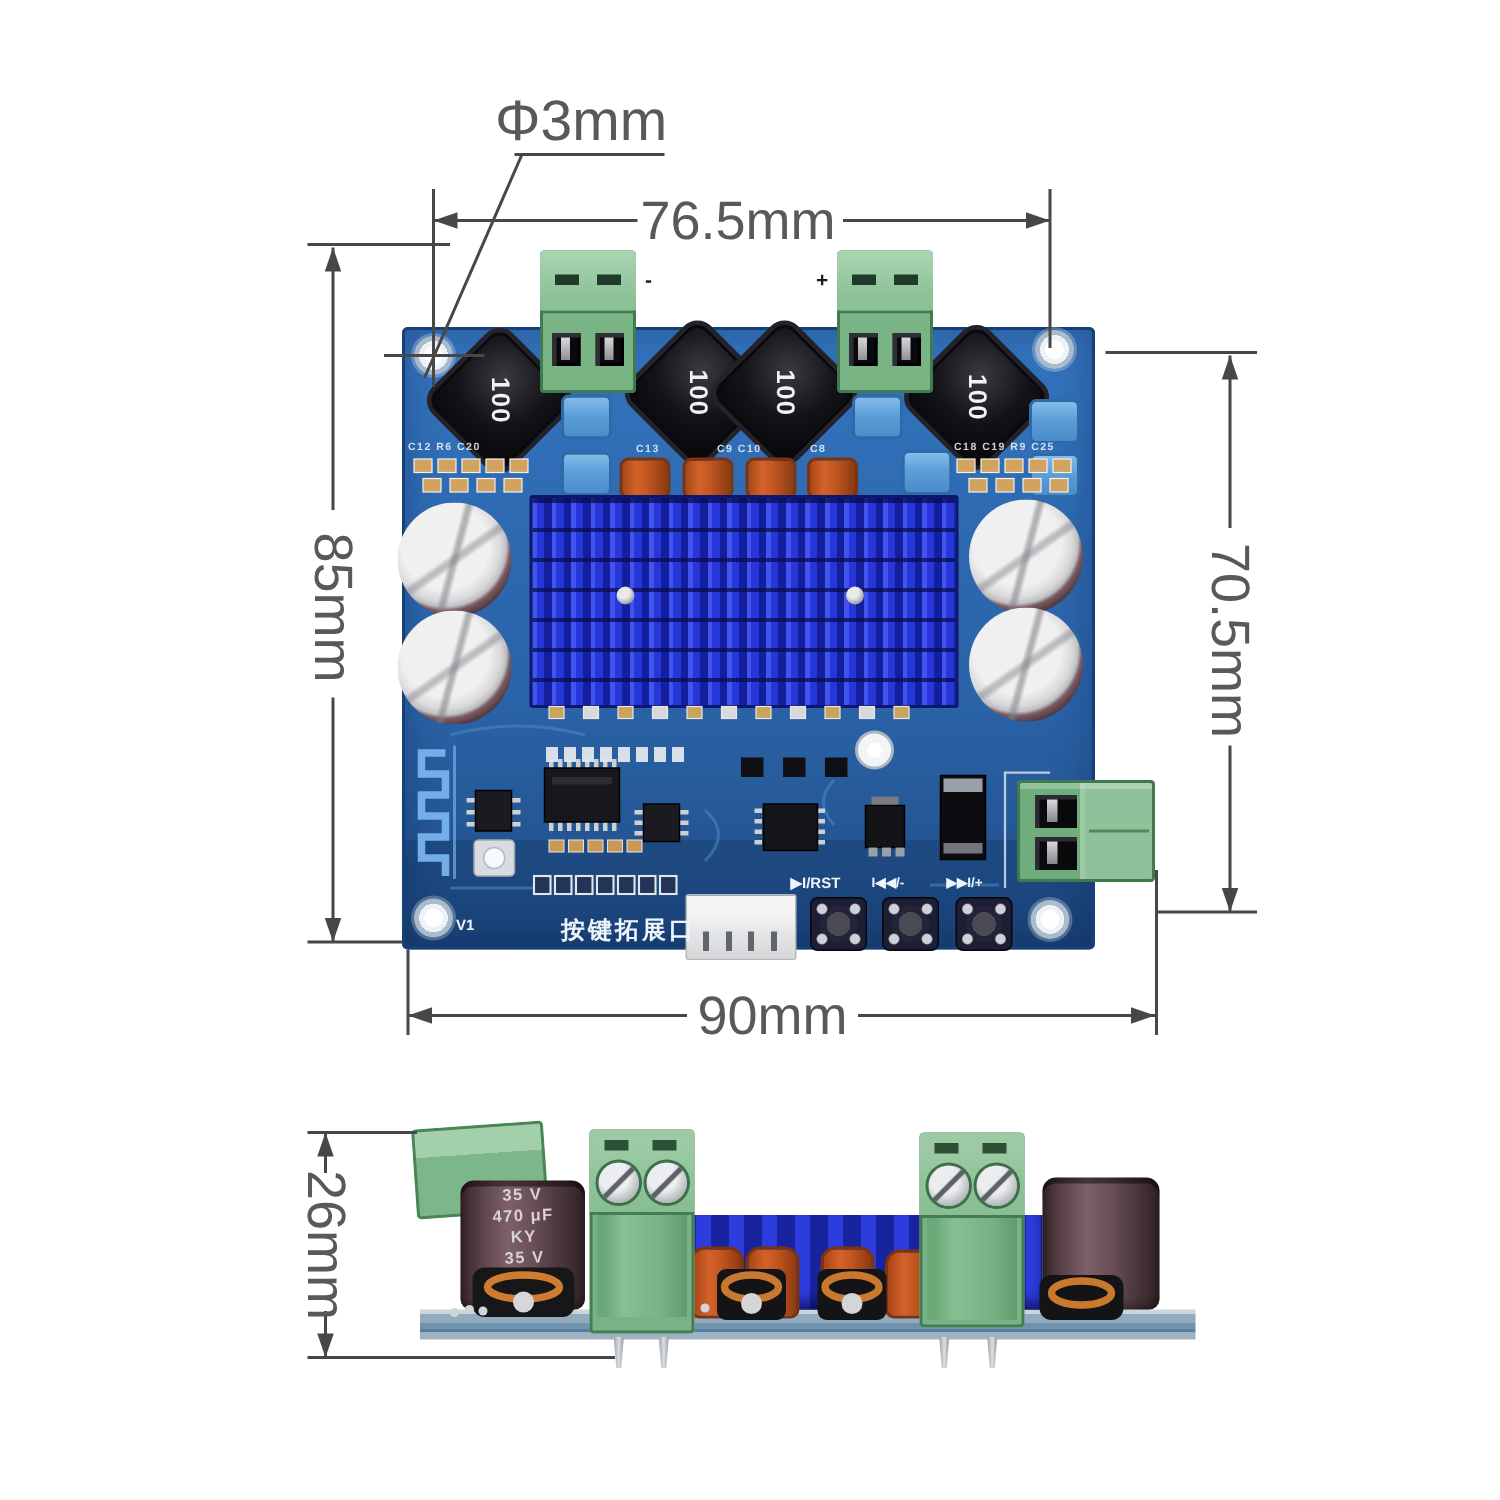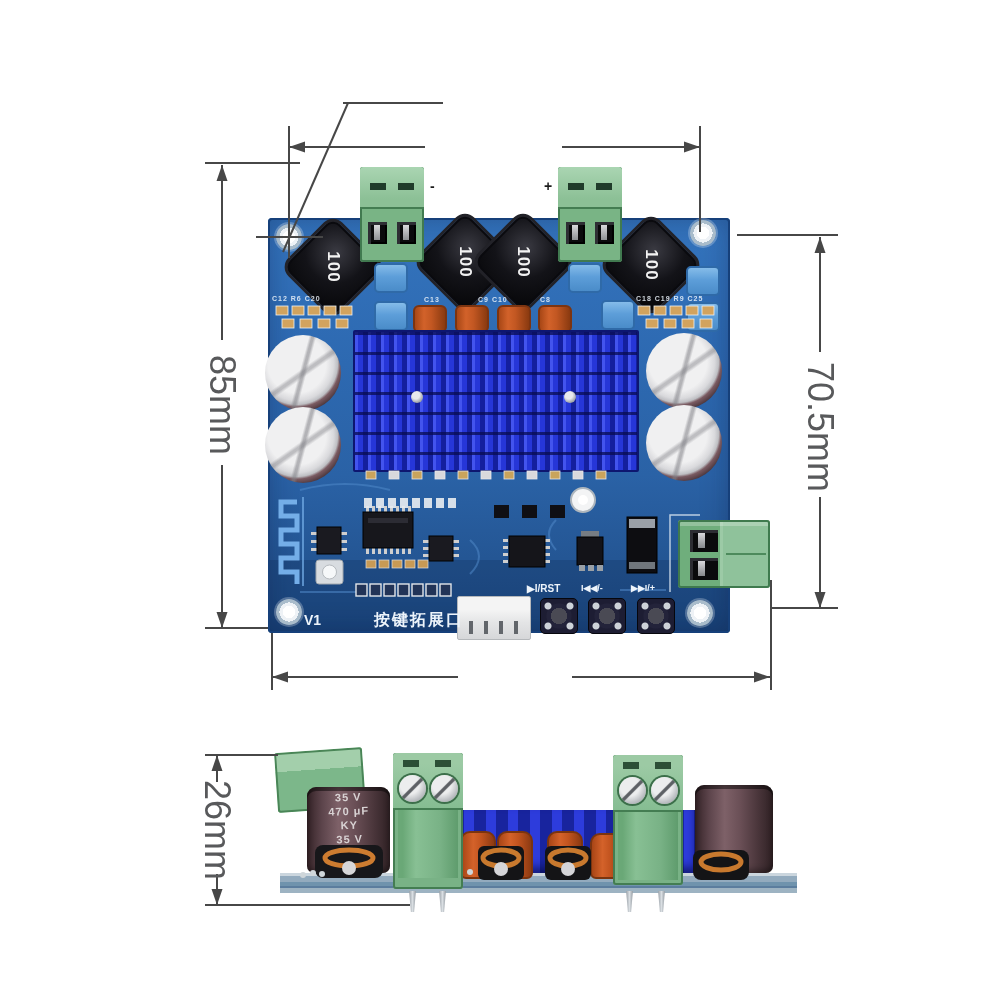--- a/index.html
+++ b/index.html
@@ -435,32 +435,35 @@
       <polygon points="820,608 814.5,592 825.5,592"></polygon>
       <polygon points="272,677 288,671.5 288,682.5"></polygon>
       <polygon points="770,677 754,671.5 754,682.5"></polygon>
       <polygon points="217,755 211.5,771 222.5,771"></polygon>
       <polygon points="217,905 211.5,889 222.5,889"></polygon>
     </g>
   </svg>
 
   <div class="layer" id="texts">
 
+    <div class="dimtxt" style="left:330px;top:60px;font-size:38px;">Φ3mm</div>
+    <div class="dimtxt ctr" style="left:402px;top:126px;width:180px;">76.5mm</div>
     <div class="dimtxt ctr rot90" style="left:162px;top:384px;width:120px;">85mm</div>
     <div class="dimtxt ctr rot90" style="left:748px;top:406px;width:144px;">70.5mm</div>
+    <div class="dimtxt ctr" style="left:448px;top:656px;width:134px;">90mm</div>
     <div class="dimtxt ctr rot90" style="left:160px;top:809px;width:114px;">26mm</div>
 
     <div class="silk" style="left:430px;top:178px;font-size:14px;color:#1b1b1b;">-</div>
     <div class="silk" style="left:544px;top:178px;font-size:14px;color:#1b1b1b;">+</div>
     <div class="silk ref" style="left:272px;top:295px;">C12 R6 C20</div>
     <div class="silk ref" style="left:636px;top:295px;">C18 C19 R9 C25</div>
     <div class="silk ref" style="left:424px;top:296px;">C13</div>
     <div class="silk ref" style="left:478px;top:296px;">C9 C10</div>
     <div class="silk ref" style="left:540px;top:296px;">C8</div>
-    <div class="silk" style="left:304px;top:612px;font-size:14px;">V1</div>
+    <div class="silk" style="left:304px;top:612px;font-size:10px;">V1</div>
     <div class="silk" style="left:374px;top:610px;font-size:16px;letter-spacing:2px;">按键拓展口</div>
     <div class="silk" style="left:527px;top:583px;font-size:10px;">▶I/RST</div>
     <div class="silk" style="left:581px;top:583px;font-size:9px;">I◀◀/-</div>
     <div class="silk" style="left:631px;top:583px;font-size:9px;">▶▶I/+</div>
 
     <div class="caplab">
       <div>35 V</div>
       <div>470 μF</div>
       <div>KY</div>
       <div>35 V</div>

